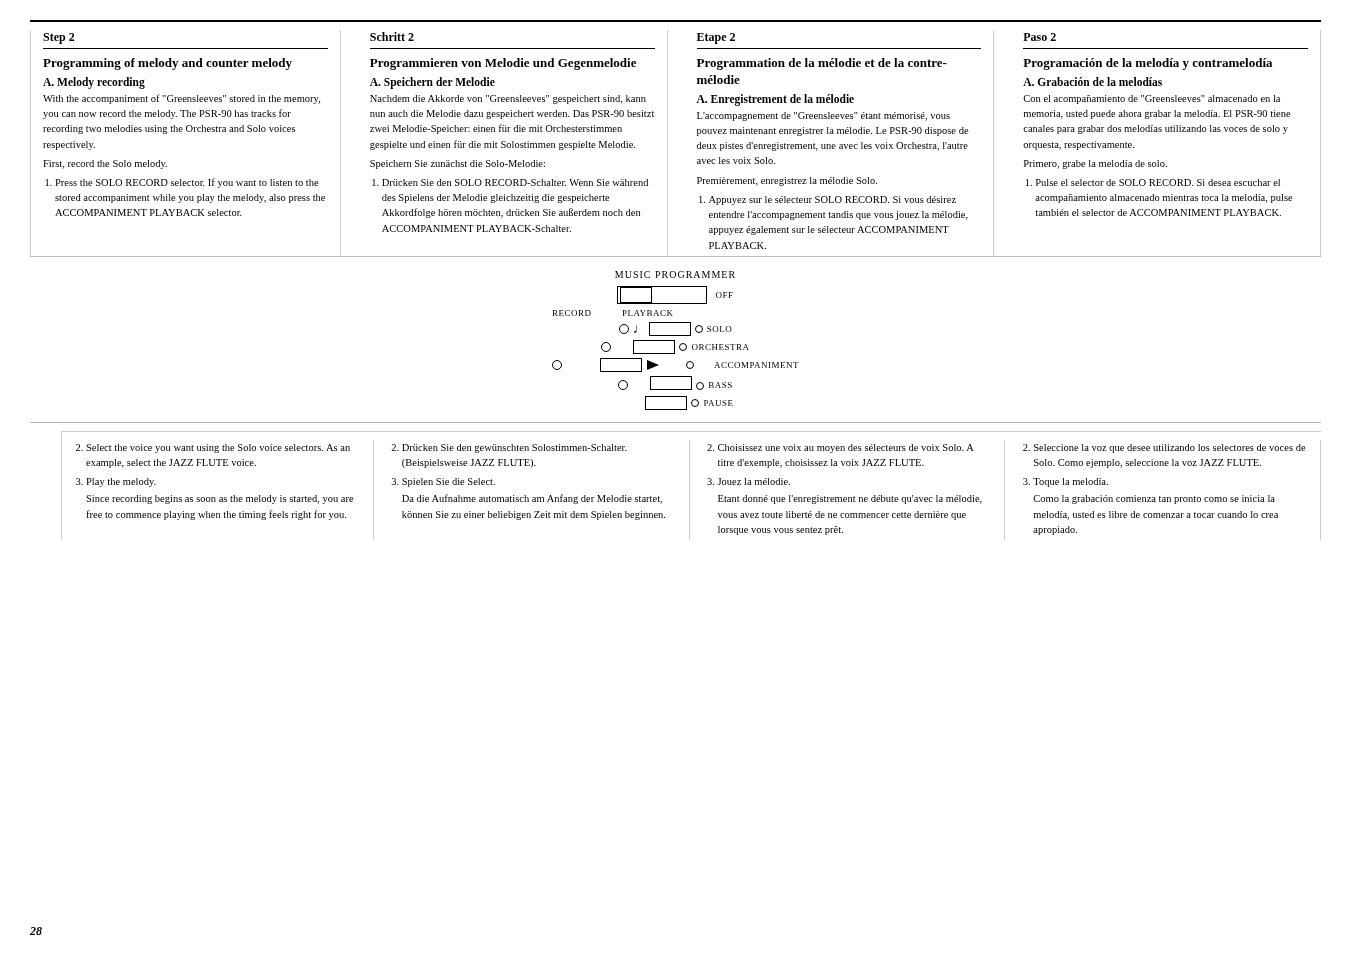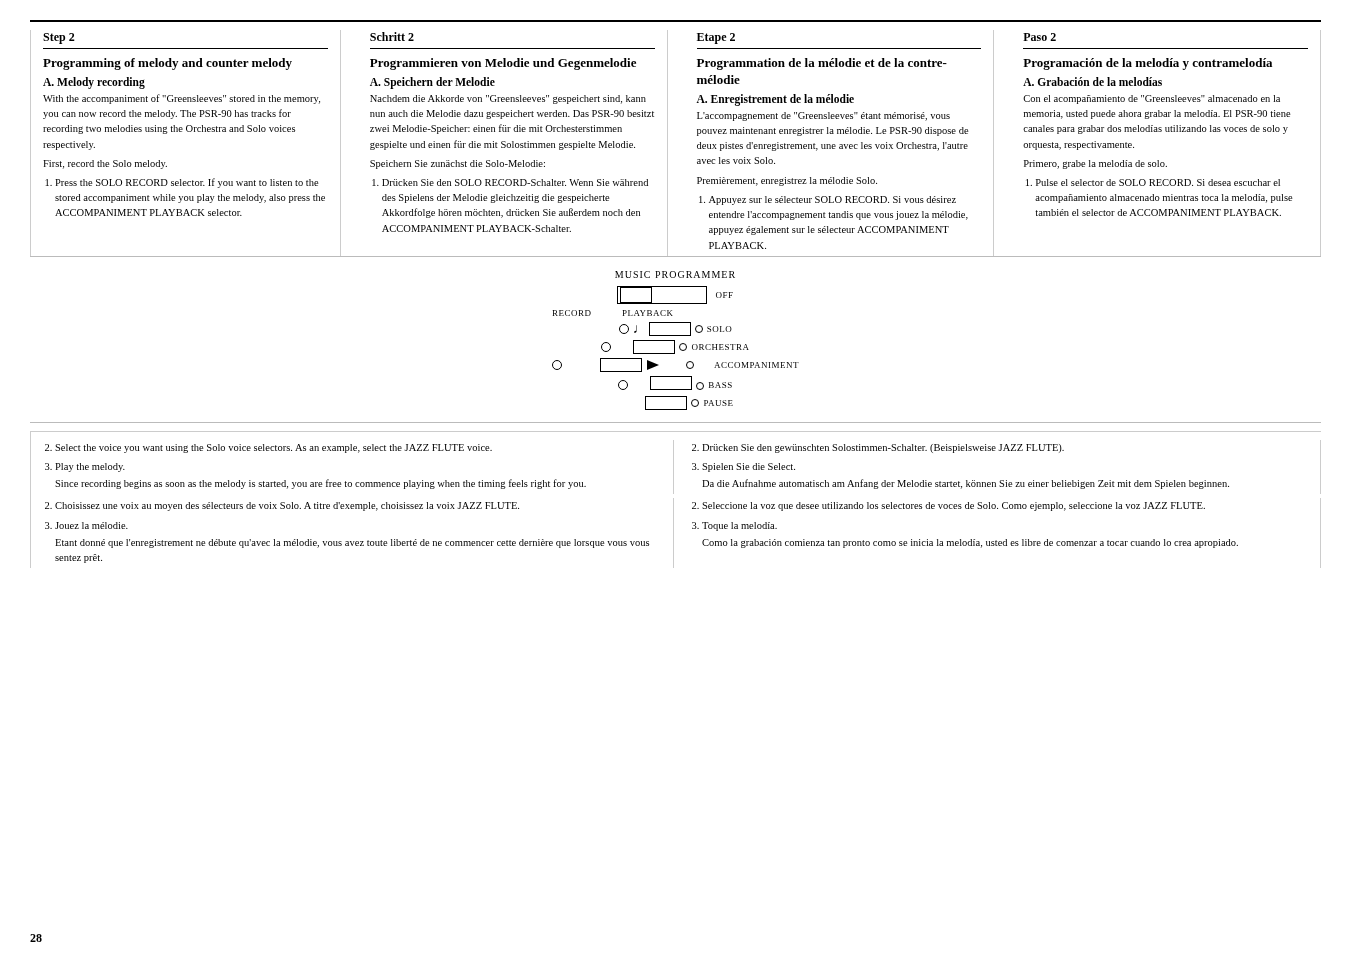--- a/index.html
+++ b/index.html
@@ -69,37 +69,39 @@
       font-size: 10px;
     }
     .mp-title {
       font-size: 10px;
       letter-spacing: 1px;
       margin-bottom: 6px;
       font-weight: normal;
     }
     .bottom-section {
       display: grid;
-      grid-template-columns: 1fr 1fr;
+      grid-template-columns: 1fr 1fr 1fr 1fr;
       gap: 4px;
       border-left: 1px solid #ccc;
       margin-top: 8px;
       border-top: 1px solid #ccc;
       padding-top: 8px;
+      margin-left: 31px;
     }
     .bottom-col {
       padding: 0 12px;
       border-right: 1px solid #ccc;
     }
     .page-num {
       position: absolute;
-      bottom: 8px;
+      bottom: 15px;
       left: 30px;
       font-size: 12px;
       font-weight: bold;
+      font-style: italic;
     }
     .diagram-wrapper {
       width: 100%;
       border-top: 1px solid #bbb;
       border-bottom: 1px solid #bbb;
       display: flex;
       justify-content: center;
       padding: 12px 0;
       grid-column: 1 / 5;
     }

